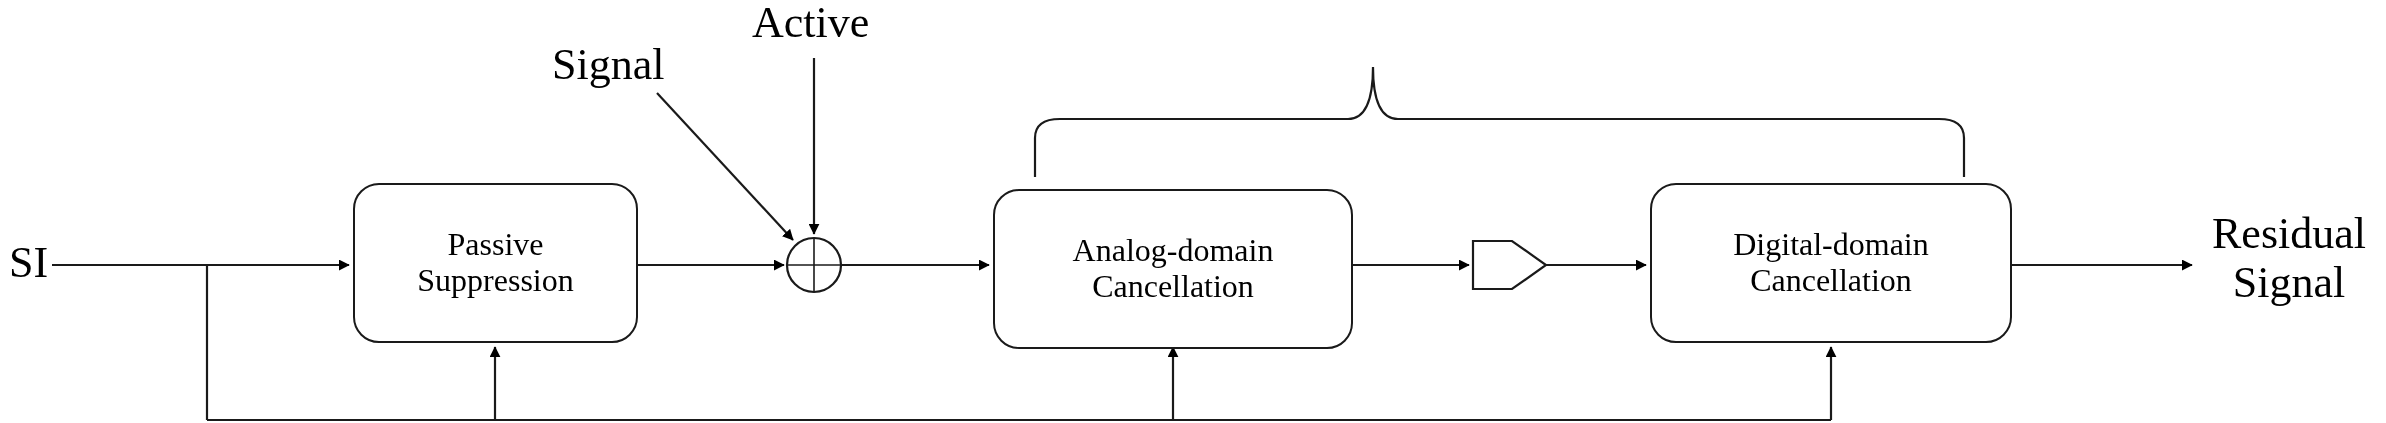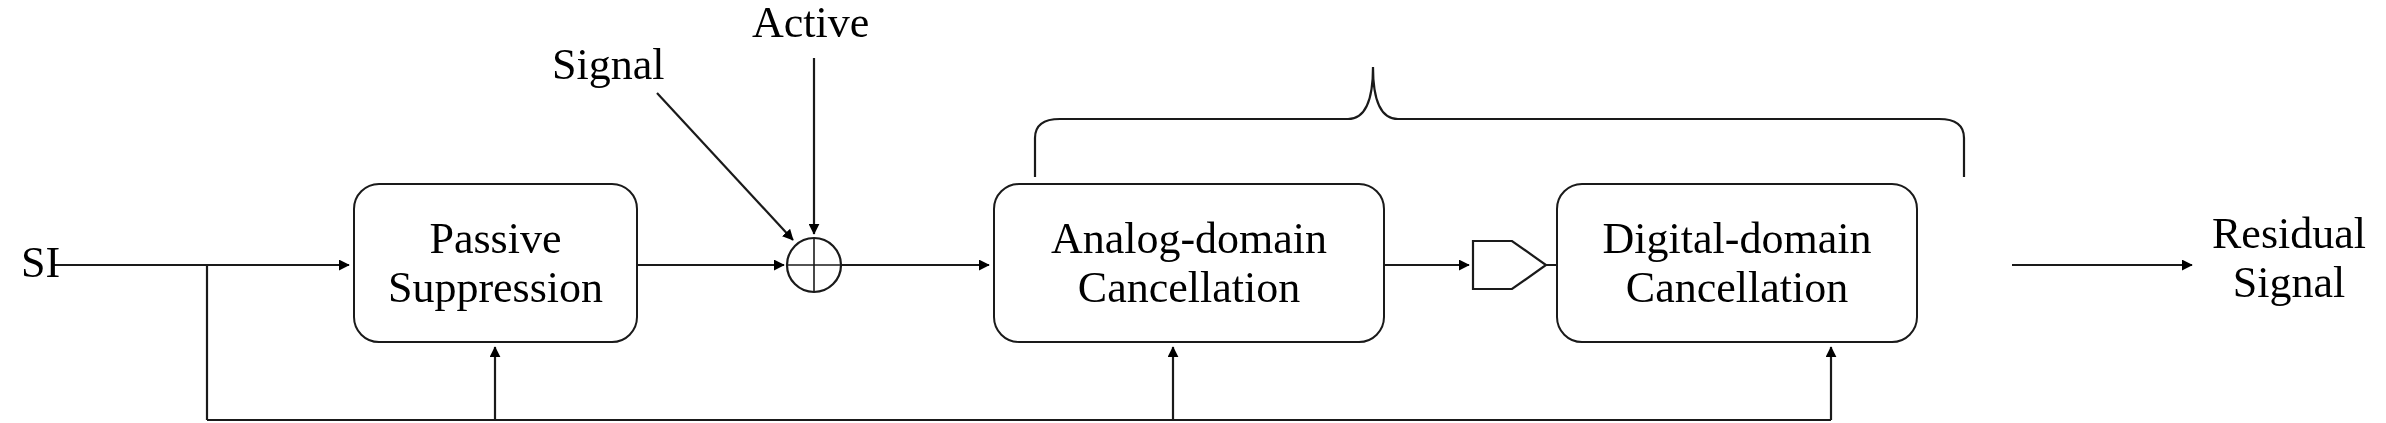--- a/index.html
+++ b/index.html
@@ -28,21 +28,21 @@
     white-space: pre;
     line-height: 1.06;
     color: #000;
     font-weight: 400;
   }
   .box-label {
     position: absolute;
     text-align: center;
     line-height: 1.12;
     white-space: pre-line;
-    font-size: 44px;
+    font-size: 32px;
   }
   .node-box {
     position: absolute;
     box-sizing: border-box;
     border: 2px solid #1a1a1a;
     border-radius: 26px;
     background: #ffffff;
     display: flex;
     align-items: center;
     justify-content: center;
@@ -114,32 +114,32 @@
                Q 1964 119 1964 138
                L 1964 177" stroke="#1a1a1a" stroke-width="2.2" fill="none"></path>
     </g>
   </svg>
 
   <div class="node-box" style="left:353px; top:183px; width:285px; height:160px;">
     <div class="box-label">Passive
 Suppression</div>
   </div>
 
-  <div class="node-box" style="left:993px; top:183px; width:392px; height:160px;">
+  <div class="node-box" style="left:993px; top:189px; width:360px; height:160px;">
     <div class="box-label">Analog-domain
 Cancellation</div>
   </div>
 
-  <div class="node-box" style="left:1556px; top:183px; width:362px; height:160px;">
+  <div class="node-box" style="left:1650px; top:183px; width:362px; height:160px;">
     <div class="box-label">Digital-domain
 Cancellation</div>
   </div>
 
 
-  <div class="lbl term-label" style="left:12px; top:240px;padding-left:9px;">SI</div>
+  <div class="lbl term-label" style="left:0px; top:240px;padding-left:9px;">SI</div>
 
   <div class="lbl term-label" style="left:552px; top:42px;">Signal</div>
 
   <div class="lbl term-label" style="left:752px; top:0px;">Active</div>
 
 
   <div class="lbl io-label" style="left:2196px; top:209px; width:186px; white-space:pre-line; font-size:44px; line-height:1.12;">Residual
 Signal</div>
 
 </div>

